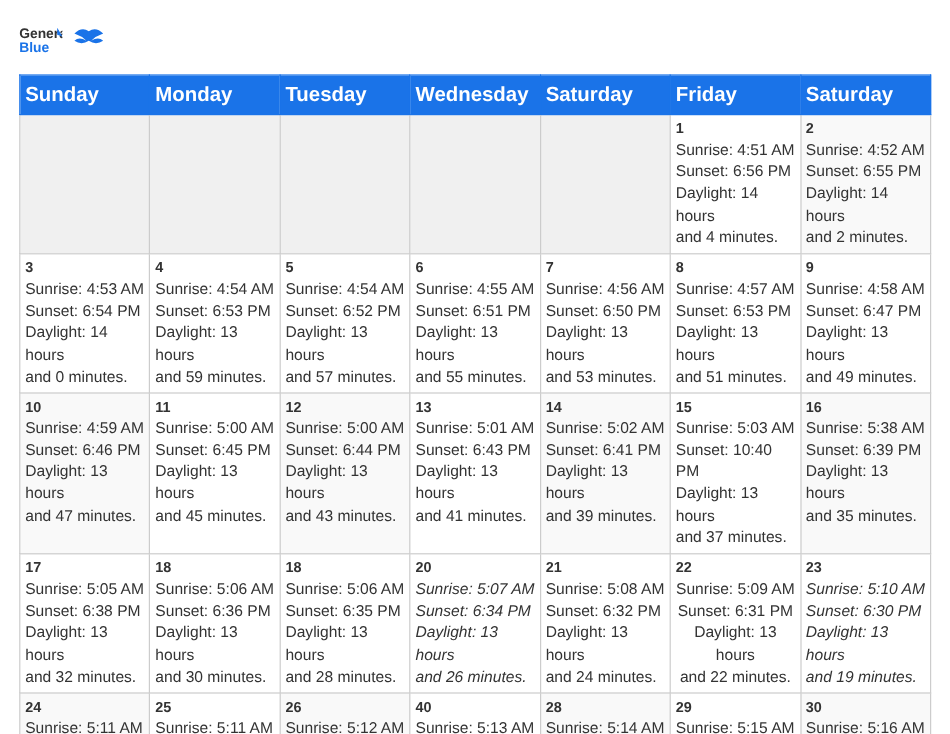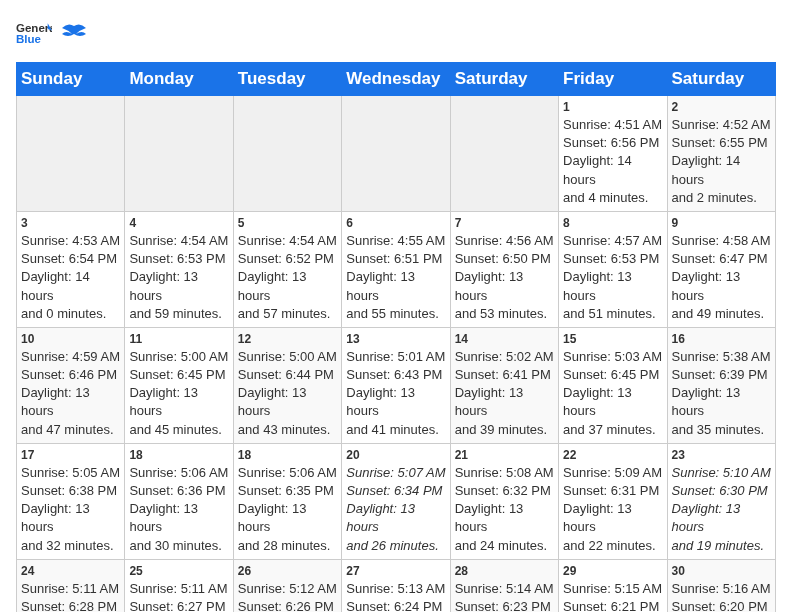--- a/index.html
+++ b/index.html
@@ -224,21 +224,21 @@
         <td>
           <span class="day-number">14</span>
           <div class="day-info" style="white-space: pre-line;">Sunrise: 5:02 AM
 Sunset: 6:41 PM
 Daylight: 13 hours
 and 39 minutes.</div>
         </td>
         <td>
           <span class="day-number">15</span>
           <div class="day-info" style="white-space: pre-line;">Sunrise: 5:03 AM
-Sunset: 6:45 PM
+Sunset: 10:40 PM
 Daylight: 13 hours
 and 37 minutes.</div>
         </td>
         <td>
           <span class="day-number">16</span>
           <div class="day-info" style="white-space: pre-line;">Sunrise: 5:38 AM
 Sunset: 6:39 PM
 Daylight: 13 hours
 and 35 minutes.</div>
         </td>
@@ -274,21 +274,21 @@
         </td>
         <td>
           <span class="day-number">21</span>
           <div class="day-info" style="white-space: pre-line;">Sunrise: 5:08 AM
 Sunset: 6:32 PM
 Daylight: 13 hours
 and 24 minutes.</div>
         </td>
         <td>
           <span class="day-number">22</span>
-          <div class="day-info" style="white-space: pre-line;">Sunrise: 5:09 AM
+          <div class="day-info" style="white-space: pre-line; text-align: center;">Sunrise: 5:09 AM
 Sunset: 6:31 PM
 Daylight: 13 hours
 and 22 minutes.</div>
         </td>
         <td>
           <span class="day-number">23</span>
           <div class="day-info" style="white-space: pre-line; font-style: italic;">Sunrise: 5:10 AM
 Sunset: 6:30 PM
 Daylight: 13 hours
 and 19 minutes.</div>
@@ -310,21 +310,21 @@
 and 15 minutes.</div>
         </td>
         <td>
           <span class="day-number">26</span>
           <div class="day-info" style="white-space: pre-line;">Sunrise: 5:12 AM
 Sunset: 6:26 PM
 Daylight: 13 hours
 and 13 minutes.</div>
         </td>
         <td>
-          <span class="day-number">27</span>
+          <span class="day-number">40</span>
           <div class="day-info" style="white-space: pre-line;">Sunrise: 5:13 AM
 Sunset: 6:24 PM
 Daylight: 13 hours
 and 11 minutes.</div>
         </td>
         <td>
           <span class="day-number">28</span>
           <div class="day-info" style="white-space: pre-line;">Sunrise: 5:14 AM
 Sunset: 6:23 PM
 Daylight: 13 hours

